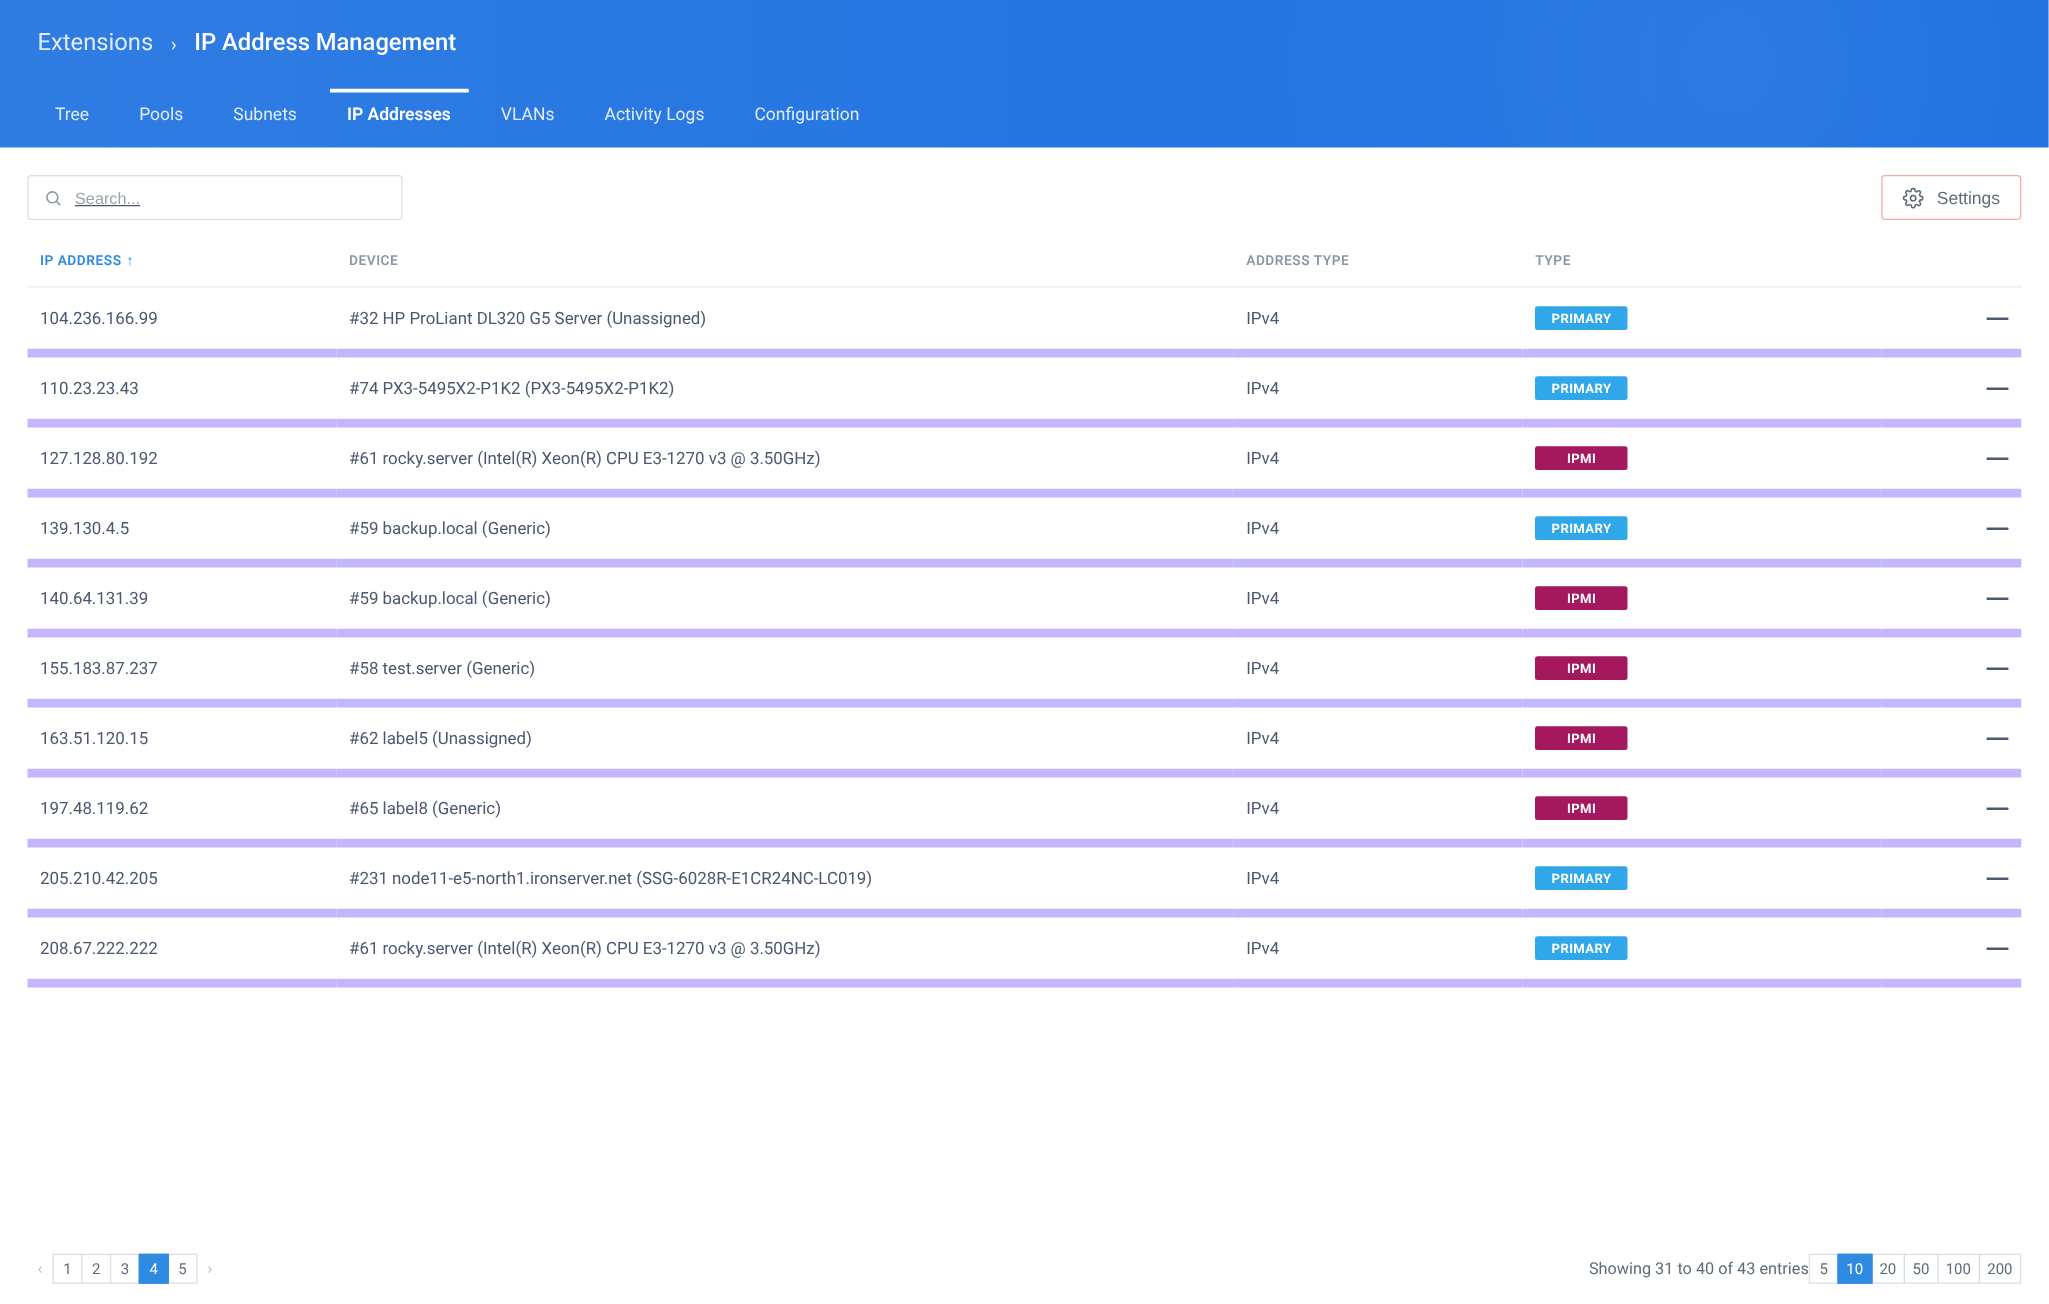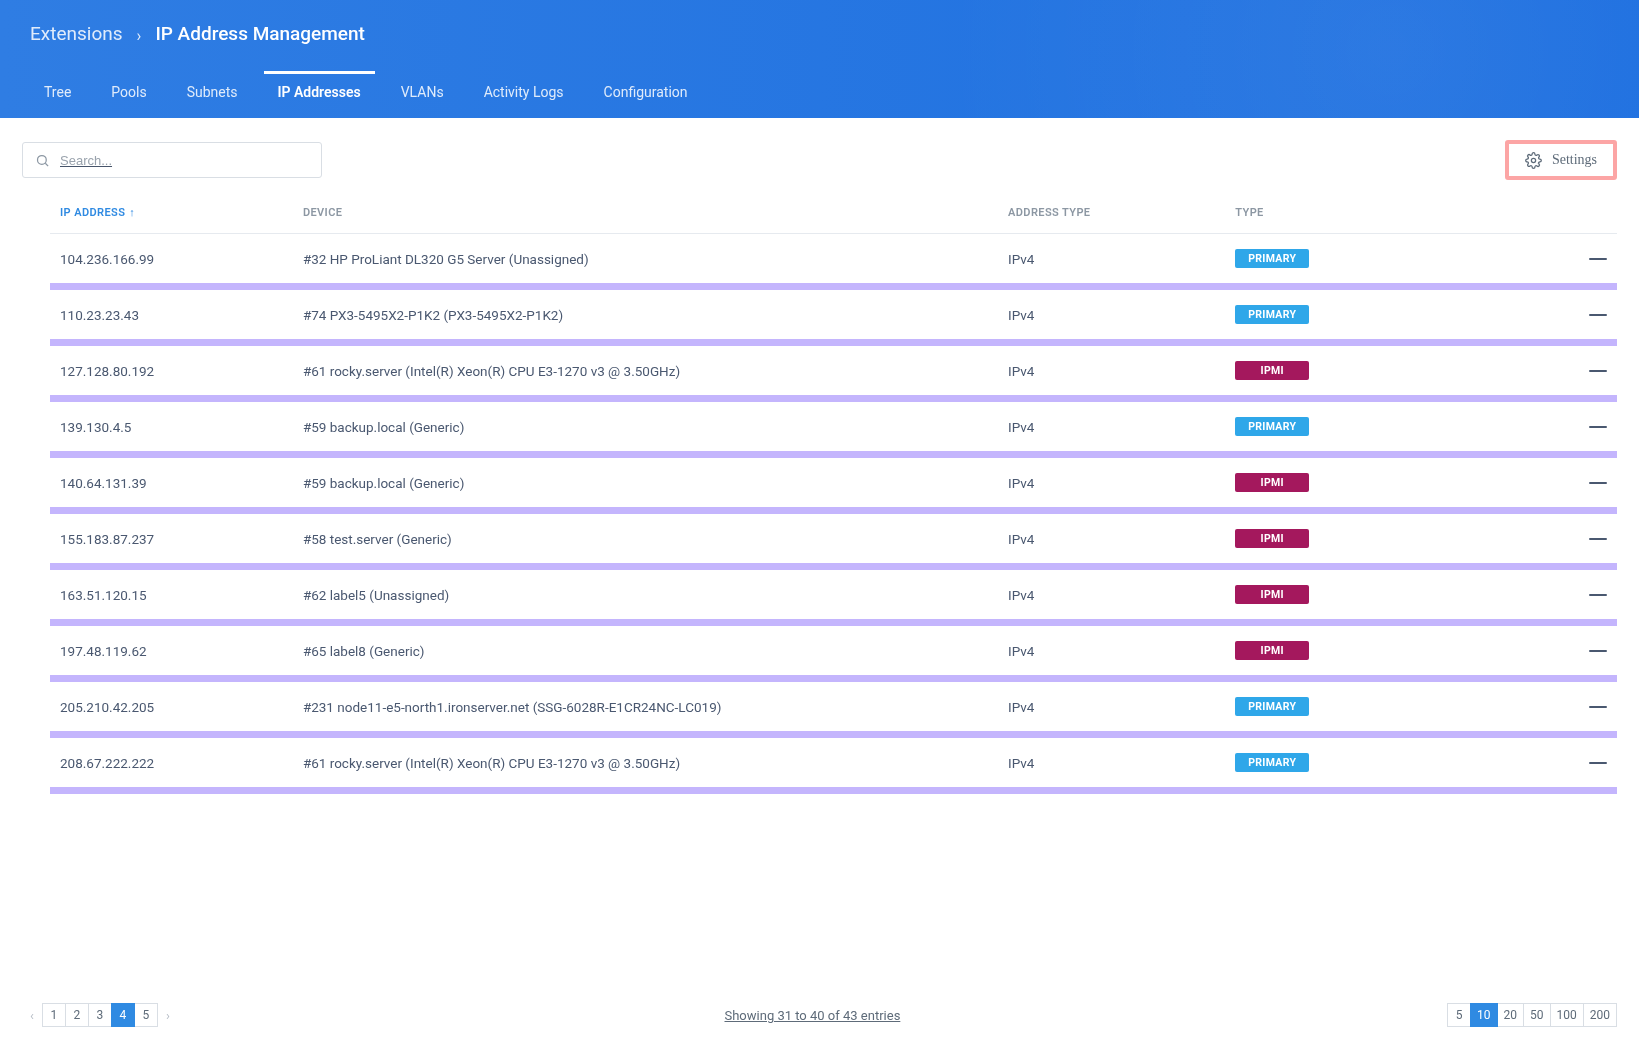--- a/index.html
+++ b/index.html
@@ -96,34 +96,33 @@
     color: #47546a;
     background: transparent;
     text-decoration: underline;
   }
   .search-input::placeholder { color: #9aa3ad; }
 
   .settings-btn {
     display: flex;
     align-items: center;
     gap: 10px;
-    border: 4px solid #fca5a5;
+    border: 1px solid #fca5a5;
     border-radius: 3px;
     height: 36px;
     padding: 16px 16px;
     color: #5e6b79;
     cursor: pointer;
     background: #fff;
     font-size: 14px;
-    font-family: Liberation Serif, serif;
   }
   .settings-btn svg { width: 17px; height: 17px; }
 
   
-  .table-wrap { padding: 0 22px; margin-left: 28px; }
+  .table-wrap { padding: 0 22px; }
   table.grid {
     width: 100%;
     border-collapse: collapse;
     table-layout: fixed;
   }
   table.grid thead th {
     text-align: left;
     font-size: 11px;
     letter-spacing: 0.4px;
     font-weight: 600;
@@ -212,21 +211,21 @@
     background: #fff;
   }
   .page-btn:first-of-type, .size-btn:first-of-type { margin-left: 0; }
   .page-btn.active, .size-btn.active {
     background: #2f8ae2;
     border-color: #2f8ae2;
     color: #fff;
     position: relative;
     z-index: 1;
   }
-  .footer-center { flex: 1; text-align: center; text-decoration: underline; }
+  .footer-center { flex: 1; text-align: right; }
 </style>
 </head>
 <body>
 
 <div class="header">
   <div class="breadcrumb">
     <span class="root">Extensions</span>
     <span class="sep">›</span>
     <span class="current">IP Address Management</span>
   </div>

